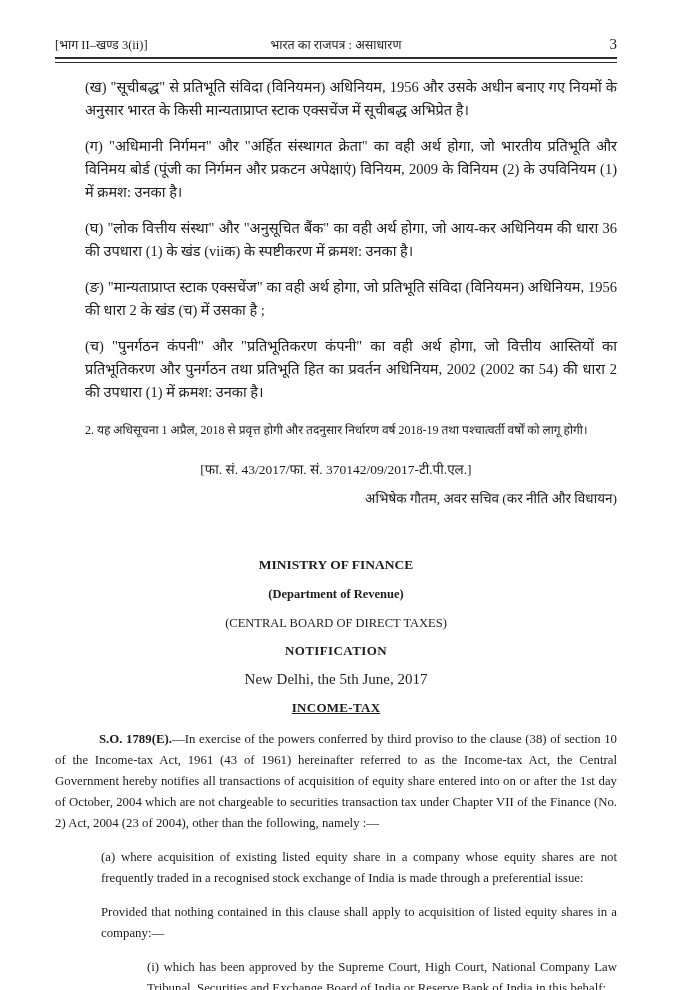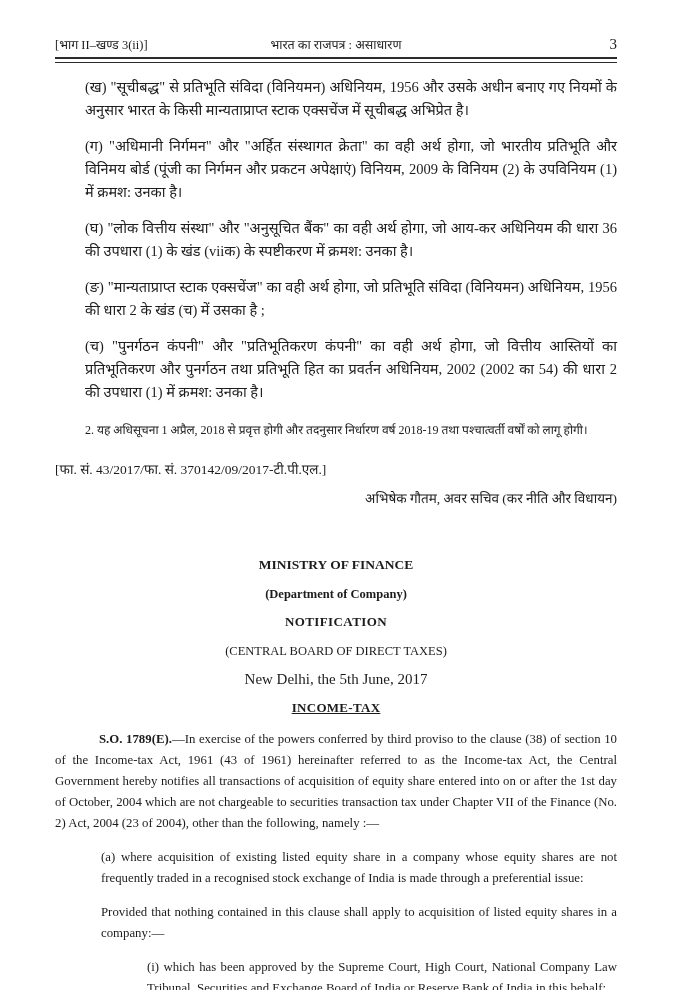--- a/index.html
+++ b/index.html
@@ -41,21 +41,21 @@
   }
   .hindi-para2 {
     margin-top: 15px;
     text-indent: 30px;
     text-align: justify;
     font-size: 12px;
     line-height: 23px;
   }
   .file-number {
     margin-top: 18px;
-    text-align: left;
+    text-align: center;
     font-size: 13.5px;
   }
   .signatory {
     margin-top: 11px;
     text-align: right;
     font-size: 13.5px;
   }
 
   
   .c { text-align: center; }
@@ -95,23 +95,23 @@
   <p class="hindi-clause">(घ) "लोक वित्तीय संस्था" और "अनुसूचित बैंक" का वही अर्थ होगा, जो आय-कर अधिनियम की धारा 36 की उपधारा (1) के खंड (viiक) के स्पष्टीकरण में क्रमश: उनका है।</p>
   <p class="hindi-clause">(ङ) "मान्यताप्राप्त स्टाक एक्सचेंज" का वही अर्थ होगा, जो प्रतिभूति संविदा (विनियमन) अधिनियम, 1956 की धारा 2 के खंड (च) में उसका है ;</p>
   <p class="hindi-clause">(च) "पुनर्गठन कंपनी" और "प्रतिभूतिकरण कंपनी" का वही अर्थ होगा, जो वित्तीय आस्तियों का प्रतिभूतिकरण और पुनर्गठन तथा प्रतिभूति हित का प्रवर्तन अधिनियम, 2002 (2002 का 54) की धारा 2 की उपधारा (1) में क्रमश: उनका है।</p>
 
   <p class="hindi-para2">2. यह अधिसूचना 1 अप्रैल, 2018 से प्रवृत्त होगी और तदनुसार निर्धारण वर्ष 2018-19 तथा पश्चात्वर्ती वर्षों को लागू होगी।</p>
 
   <div class="file-number">[फा. सं. 43/2017/फा. सं. 370142/09/2017-टी.पी.एल.]</div>
   <div class="signatory">अभिषेक गौतम, अवर सचिव (कर नीति और विधायन)</div>
 
   <div class="c h-ministry">MINISTRY OF FINANCE</div>
-  <div class="c h-dept">(Department of Company)</div>
+  <div class="c h-dept">(Department of Revenue)</div>
+  <div class="c h-board">(CENTRAL BOARD OF DIRECT TAXES)</div>
   <div class="c h-notification">NOTIFICATION</div>
-  <div class="c h-board">(CENTRAL BOARD OF DIRECT TAXES)</div>
   <div class="c h-date">New Delhi, the 5th June, 2017</div>
   <div class="c h-subject">INCOME-TAX</div>
 
   <p class="eng-para so-para"><span class="so-lead">S.O.  1789(E).</span><span>—In exercise of the powers conferred by third proviso to the clause (38) of section 10 of the Income-tax Act, 1961 (43 of 1961) hereinafter referred to as the Income-tax Act, the Central Government hereby notifies all transactions of acquisition of equity share entered into on or after the 1st day of October, 2004 which are not chargeable to securities transaction tax under Chapter VII of the Finance (No. 2) Act, 2004 (23 of 2004), other than the following, namely :—</span></p>
 
   <p class="eng-para indent-1">(a)  where acquisition of existing listed equity share in a company whose equity shares are not frequently traded in a recognised stock exchange of India is made through a preferential issue:</p>
   <p class="eng-para indent-1">Provided that nothing contained in this clause shall apply to acquisition of listed equity shares in a company:—</p>
   <p class="eng-para indent-2">(i) which has been approved by the Supreme Court, High Court, National Company Law Tribunal, Securities and Exchange Board of India or Reserve Bank of India in this behalf;</p>
 
 </div>

